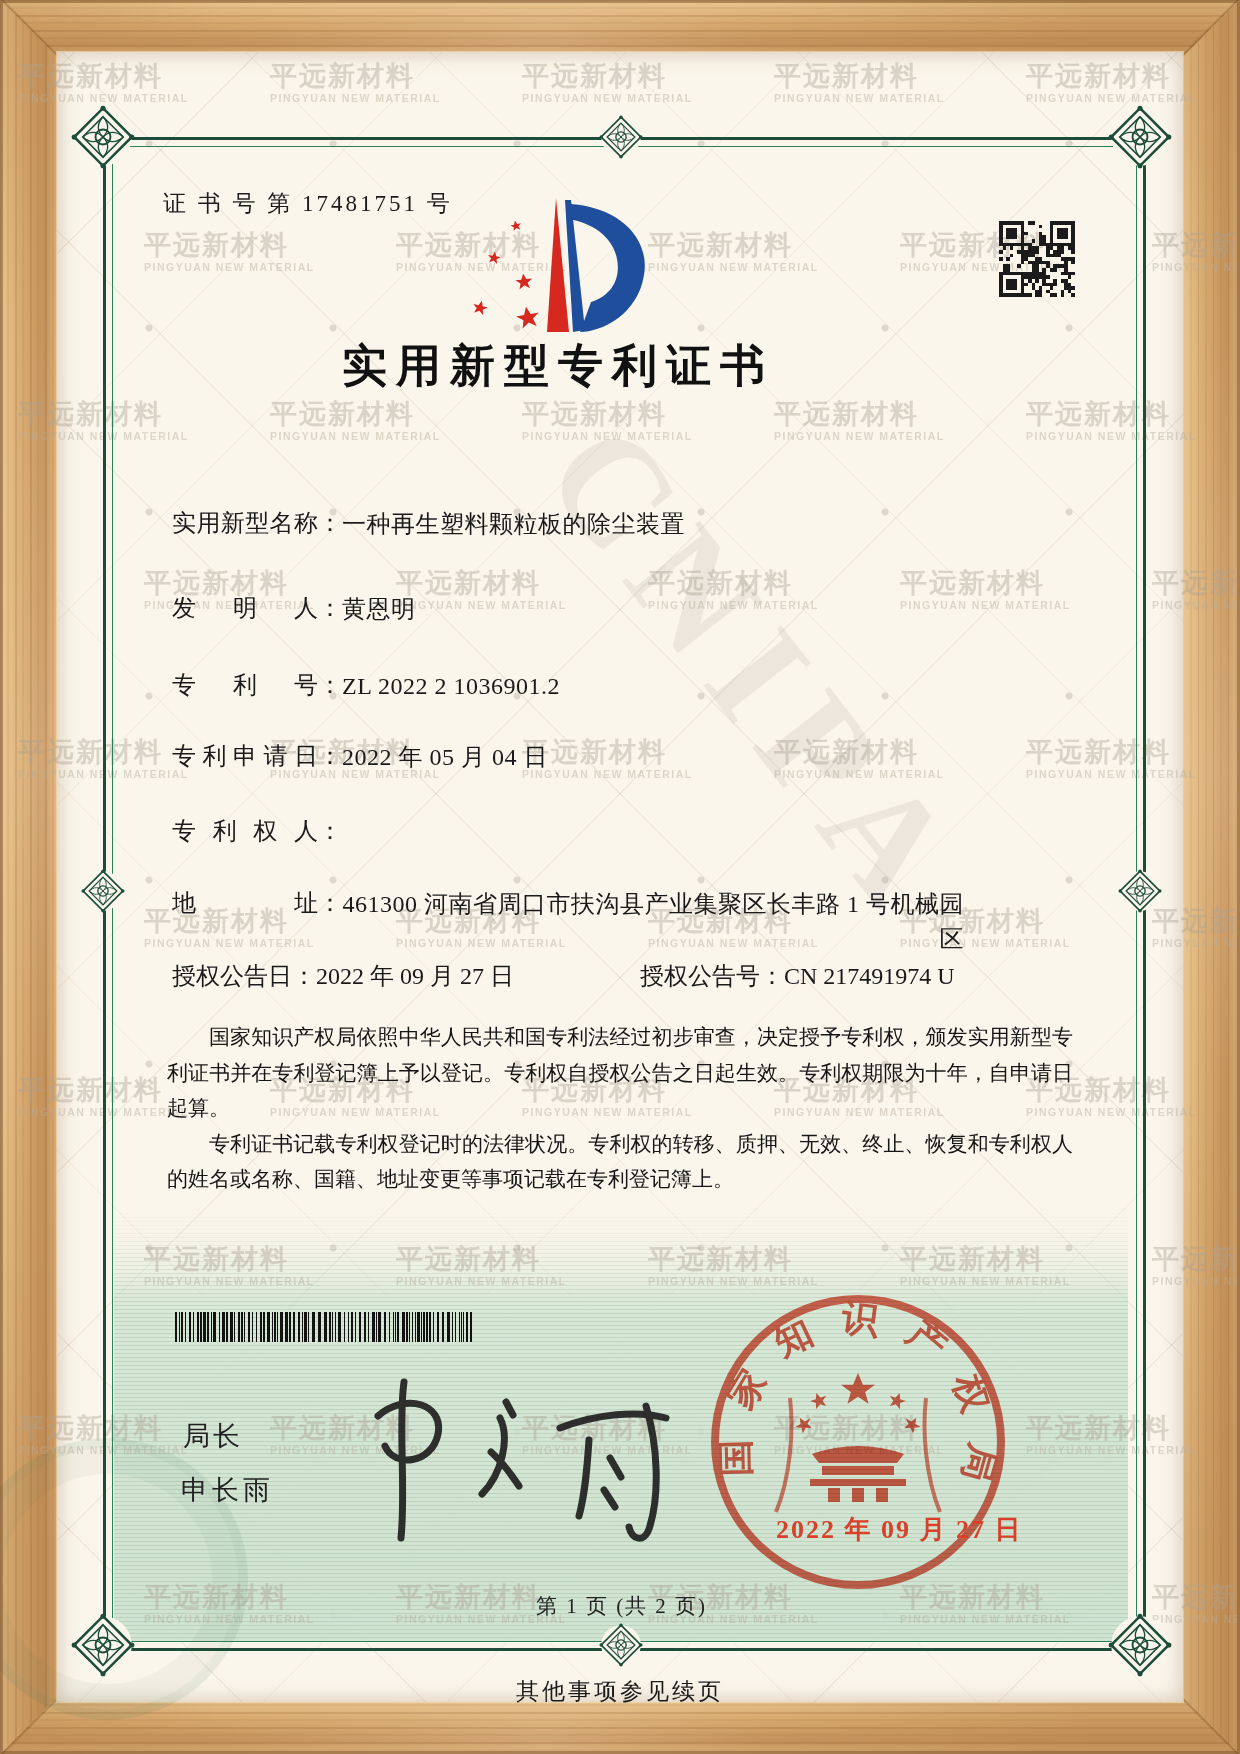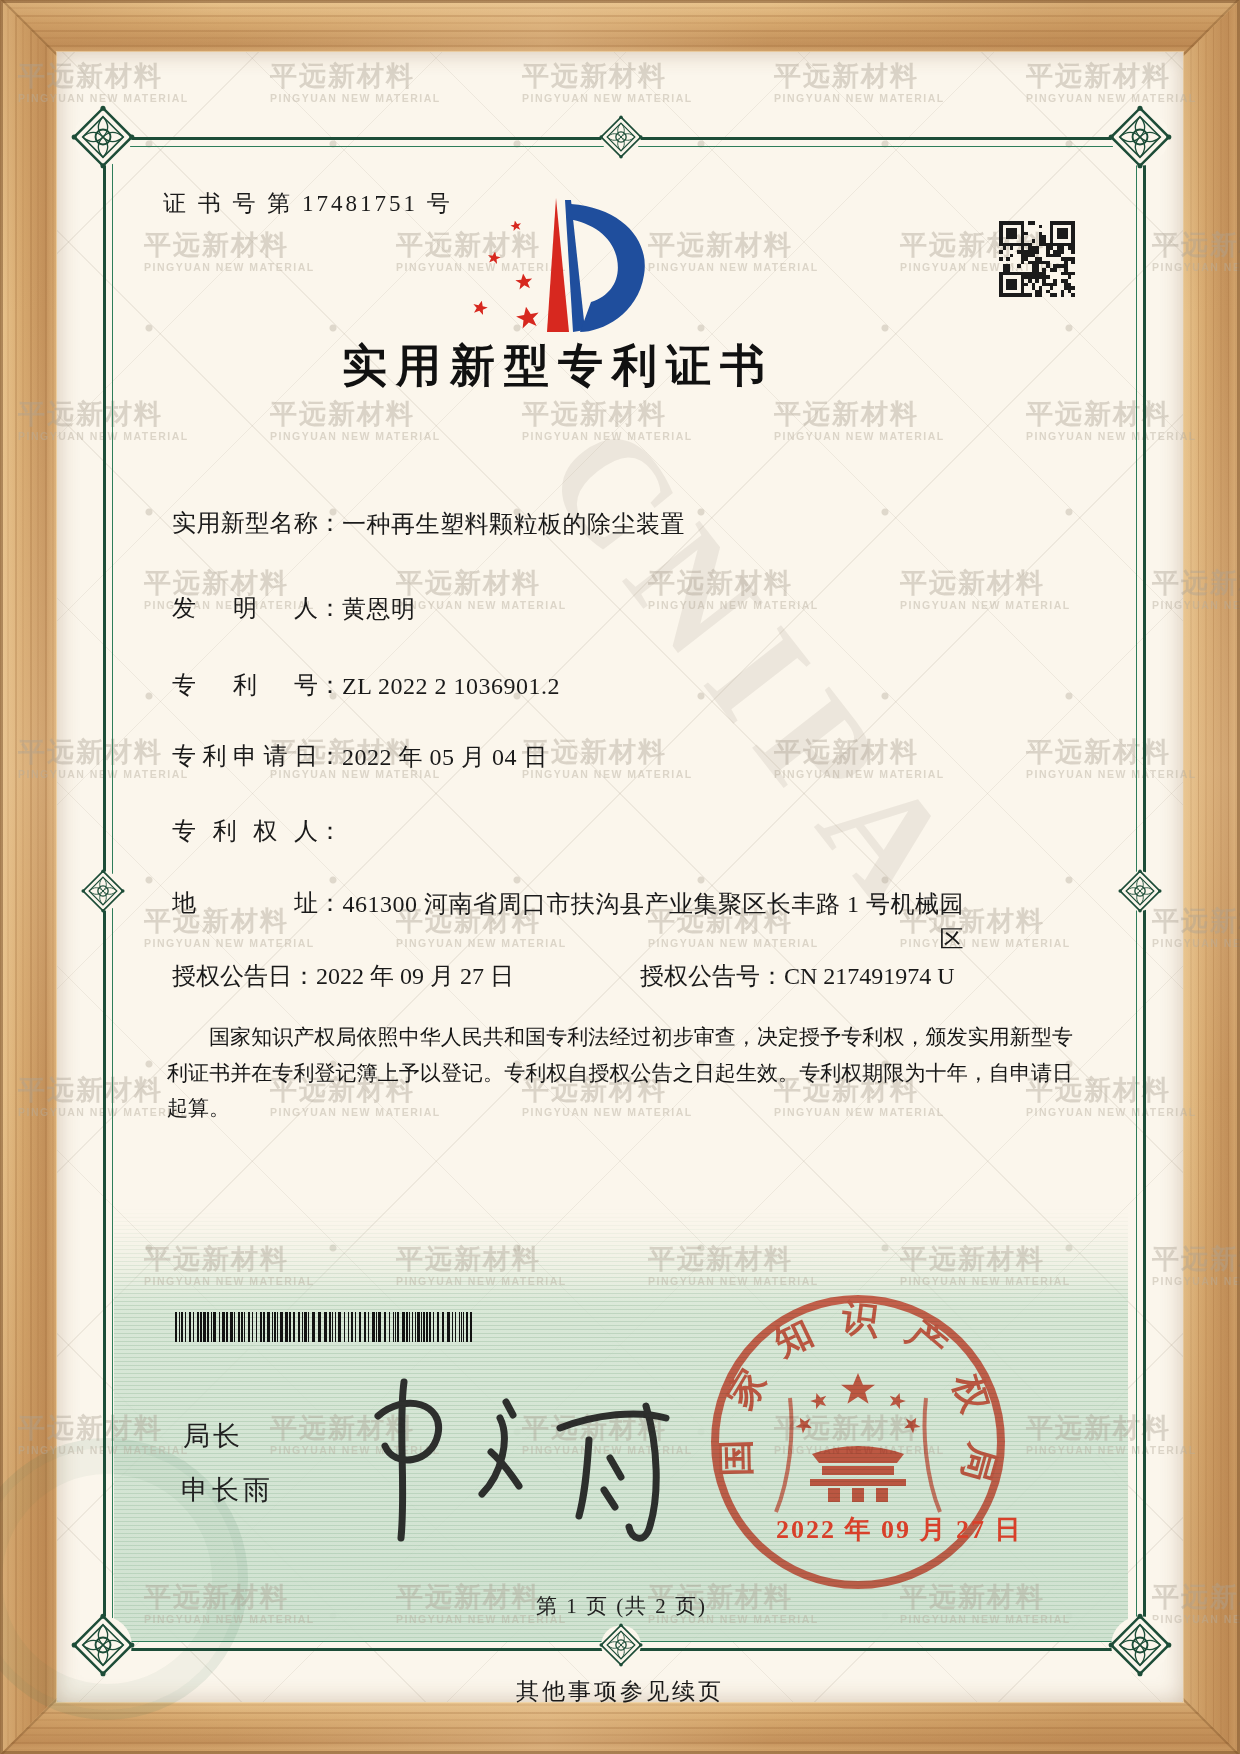--- a/index.html
+++ b/index.html
@@ -856,20 +856,21 @@
 
   <div class="abs grant-row">
     <span>授权公告日</span><span>：</span><span>2022 年 09 月 27 日</span>
     <span class="grant-g2">
       <span>授权公告号</span><span>：</span><span>CN 217491974 U</span>
     </span>
   </div>
 
   <div class="abs bodytext" id="body">
       <p>国家知识产权局依照中华人民共和国专利法经过初步审查，决定授予专利权，颁发实用新型专利证书并在专利登记簿上予以登记。专利权自授权公告之日起生效。专利权期限为十年，自申请日起算。</p>
+      <p>专利证书记载专利权登记时的法律状况。专利权的转移、质押、无效、终止、恢复和专利权人的姓名或名称、国籍、地址变更等事项记载在专利登记簿上。</p>
     </div>
 
   <div class="abs barcode" id="barcode">
       <i style="width: 2px; margin-right: 2px;"></i>
       <i style="width: 1px; margin-right: 1px;"></i>
       <i style="width: 2px; margin-right: 2px;"></i>
       <i style="width: 1px; margin-right: 3px;"></i>
       <i style="width: 2px; margin-right: 2px;"></i>
       <i style="width: 1px; margin-right: 3px;"></i>
       <i style="width: 2px; margin-right: 1px;"></i>

